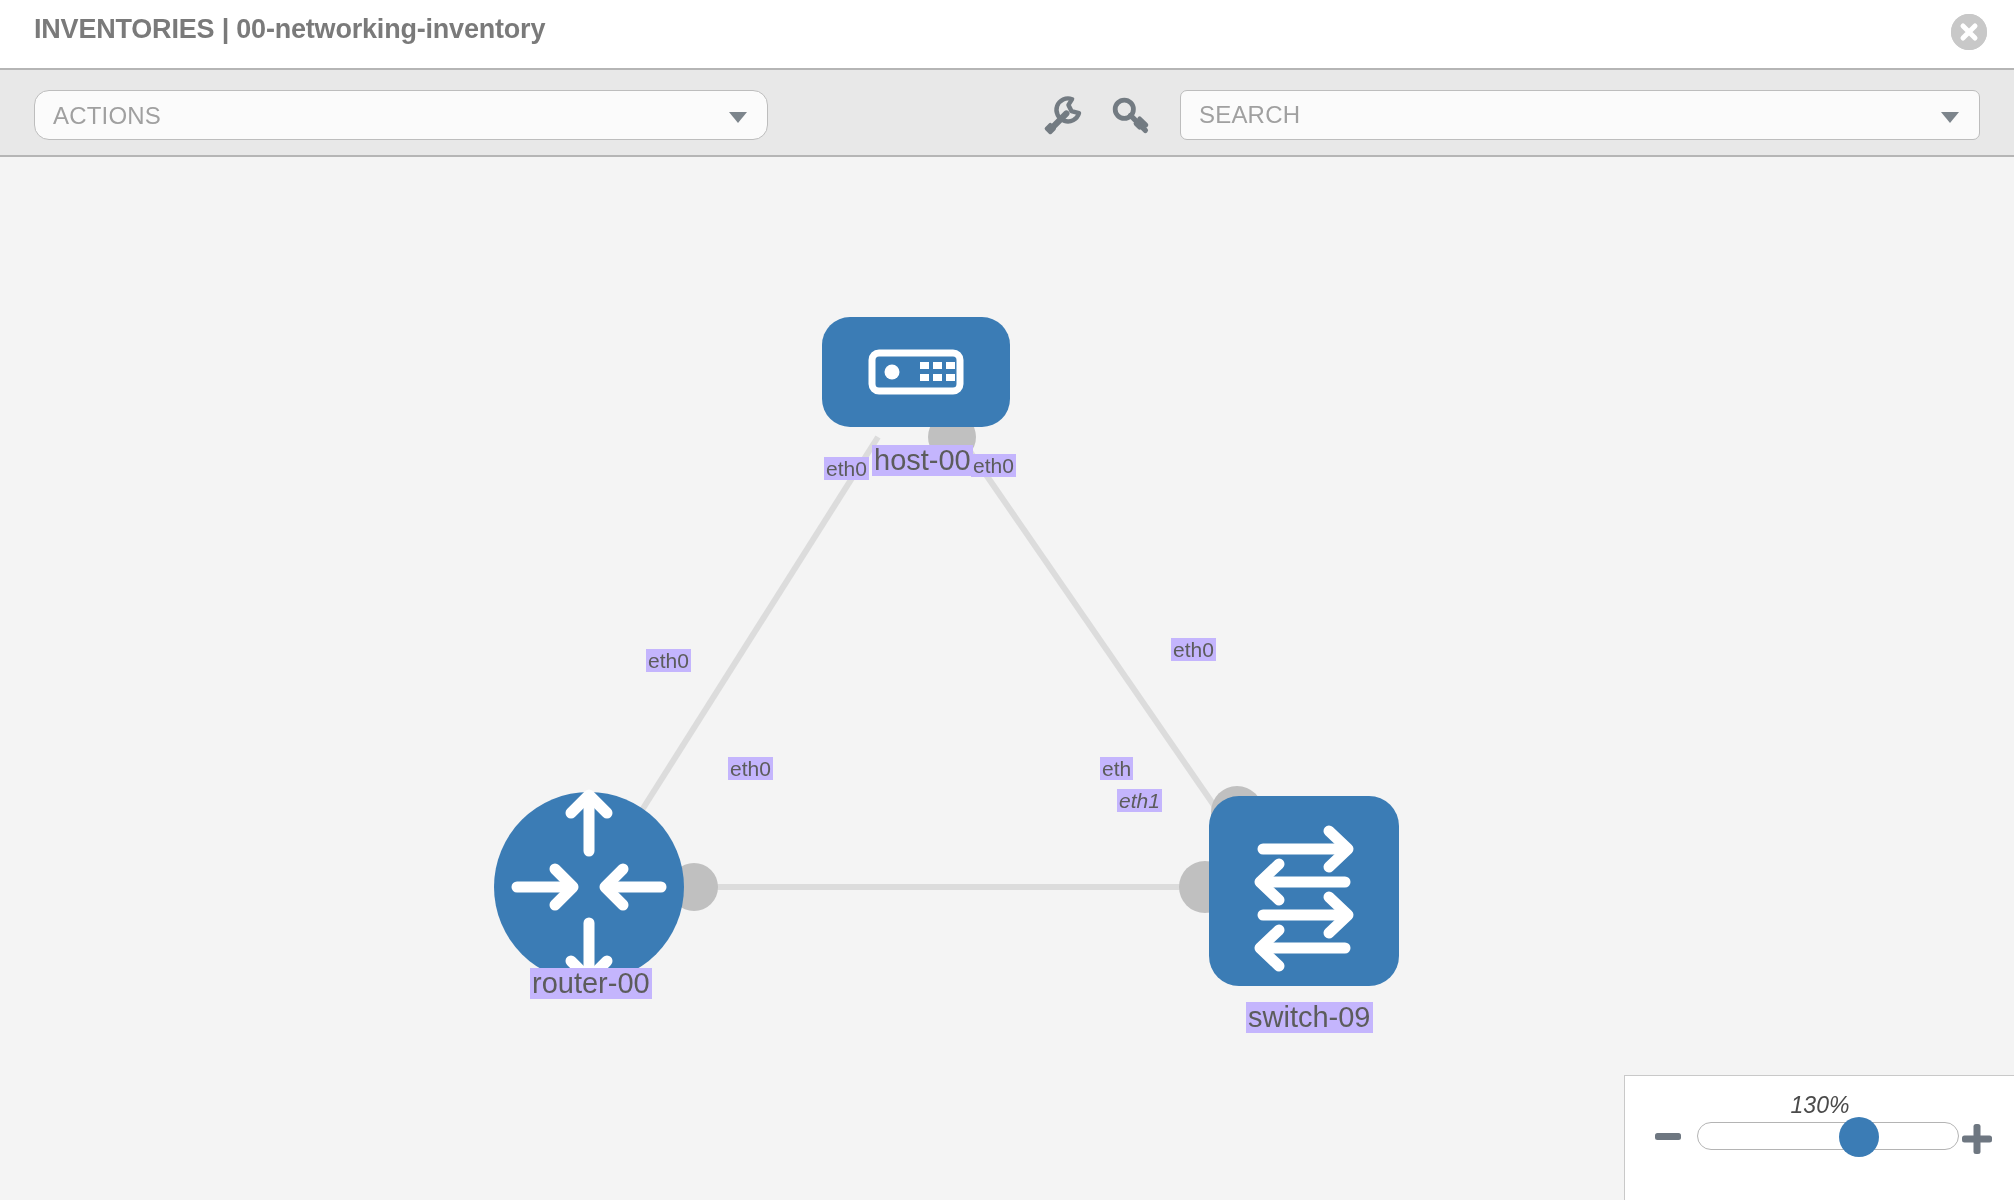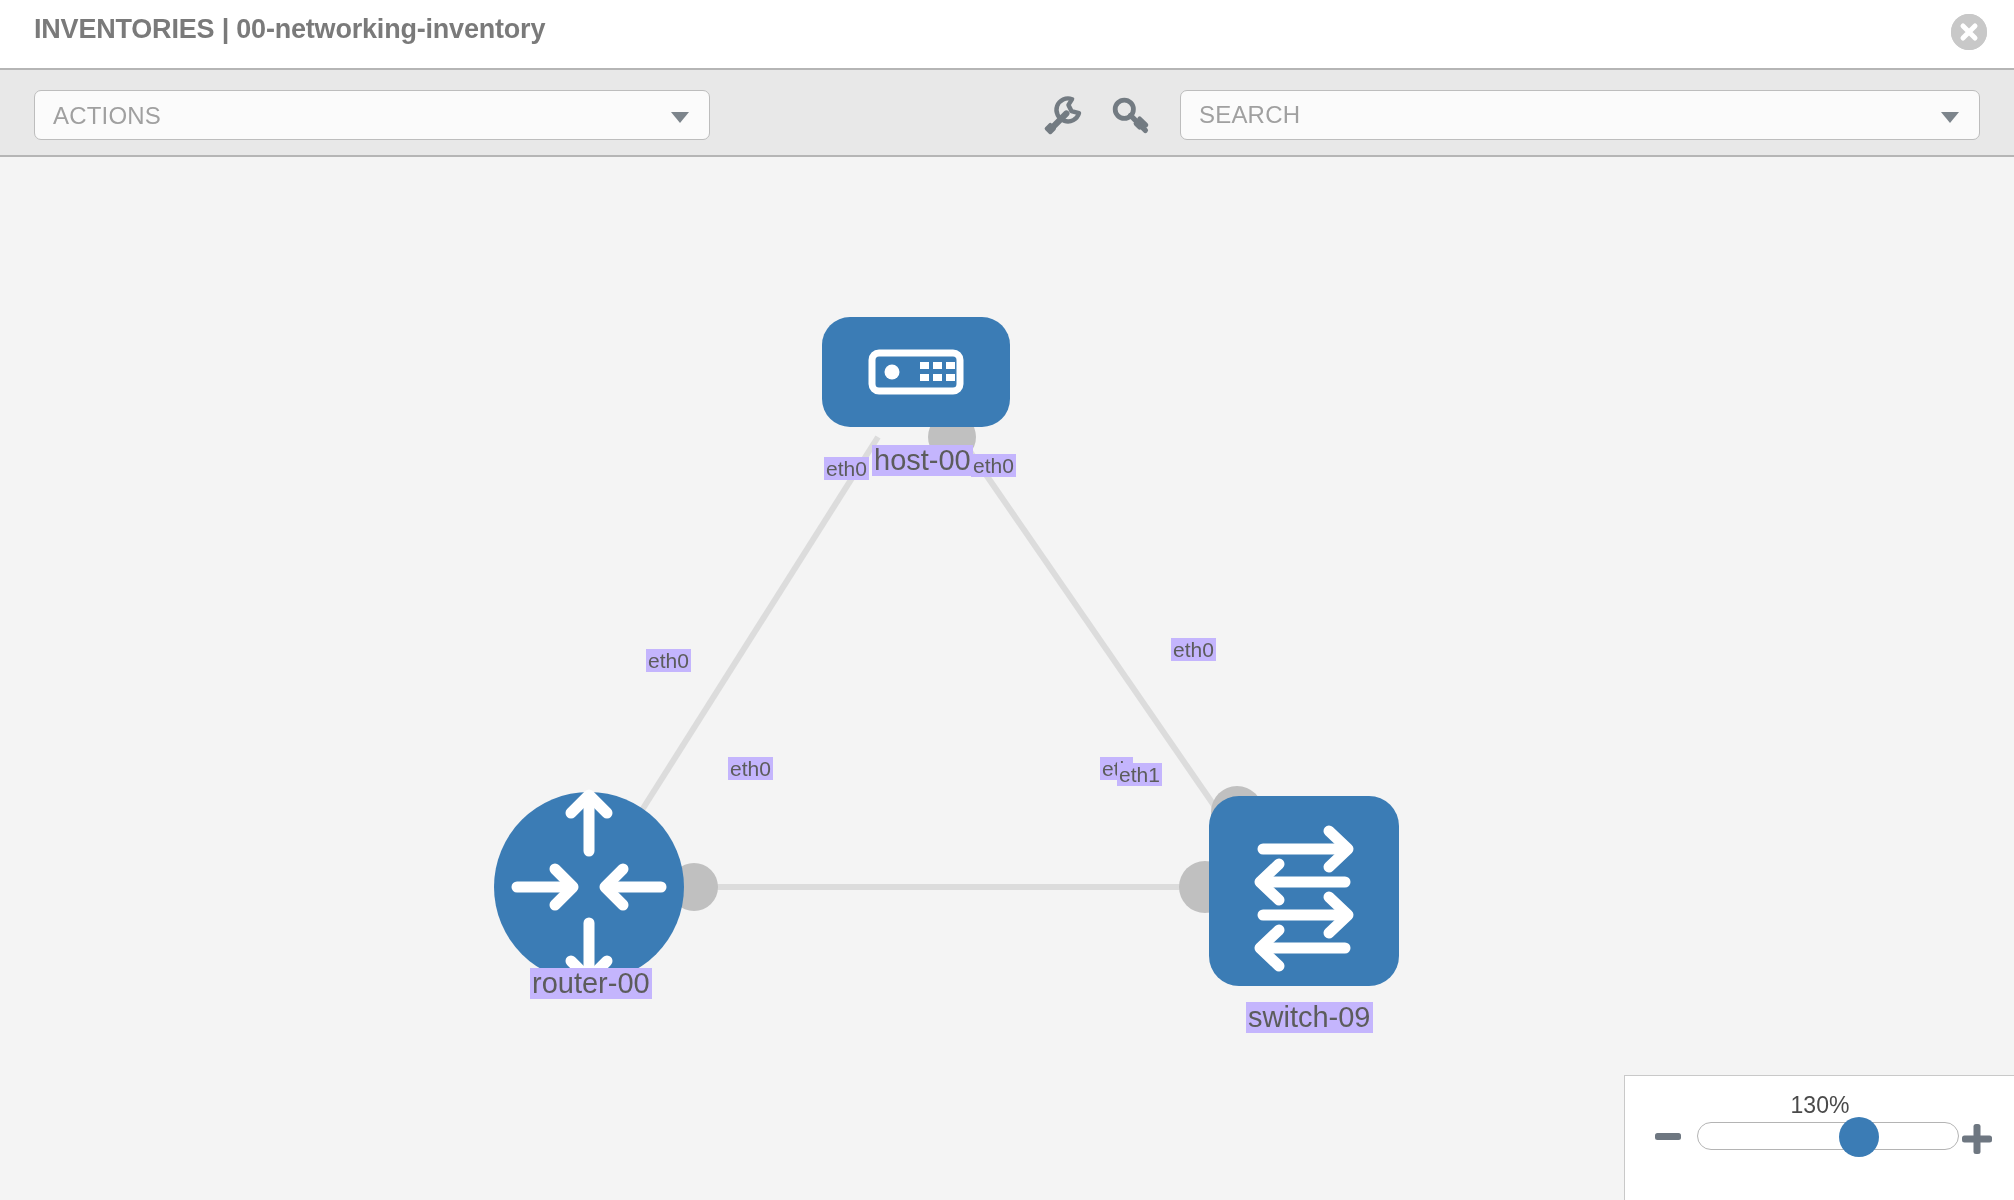--- a/index.html
+++ b/index.html
@@ -37,24 +37,24 @@
   
   .toolbar {
     position: absolute; left: 0; top: 68px;
     width: 2014px; height: 89px;
     background: #e8e8e8;
     border-top: 2px solid #b5b5b5;
     border-bottom: 2px solid #b5b5b5;
   }
   .actions-select {
     position: absolute; left: 34px; top: 20px;
-    width: 676px; height: 50px;
+    width: 734px; height: 50px;
     background: #fbfbfb;
     border: 1px solid #bdbdbd;
-    border-radius: 7px;
+    border-radius: 15px;
     cursor: pointer;
   }
   .actions-select .sel-label {
     position: absolute; left: 18px; top: 11px;
     font-size: 24px; color: #a0a0a0;
     letter-spacing: 0.2px;
   }
   .caret {
     position: absolute; right: 20px; top: 21px;
     width: 0; height: 0;
@@ -112,20 +112,21 @@
   .node-label.big   { font-size: 29px; }
   .node-label.small { font-size: 21px; }
 
   
   .zoom-panel {
     position: absolute; right: 0; bottom: 0;
     width: 390px; height: 125px;
     background: #ffffff;
     border-top: 1px solid #c9c9c9;
     border-left: 1px solid #c9c9c9;
+    font-style: italic;
   }
   .zoom-value {
     position: absolute; left: 0; top: 16px;
     width: 390px; text-align: center;
     font-size: 23px; color: #4a4a4a;
   }
   .zoom-minus, .zoom-plus {
     position: absolute; top: 46px;
     color: #6e7781; cursor: pointer;
   }
@@ -262,21 +263,21 @@
   <div class="node-label big" style="left:872px; top:288px;">host-00</div>
   <div class="node-label big" style="left:530px; top:811px;">router-00</div>
   <div class="node-label big" style="left:1246px; top:845px;">switch-09</div>
 
   <div class="node-label small" style="left:824px; top:300px;">eth0</div>
   <div class="node-label small" style="left:971px; top:297px;">eth0</div>
   <div class="node-label small" style="left:646px; top:492px;">eth0</div>
   <div class="node-label small" style="left:1171px; top:481px;">eth0</div>
   <div class="node-label small" style="left:728px; top:600px;">eth0</div>
   <div class="node-label small" style="left:1100px; top:600px;">eth</div>
-  <div class="node-label small" style="left:1117px; top:606px;">eth1</div>
+  <div class="node-label small" style="left:1117px; top:632px;font-style:italic;">eth1</div>
 
   <div class="zoom-panel">
     <div class="zoom-value">130%</div>
 
     <div class="zoom-minus">
       <svg viewBox="0 0 30 30">
         <rect x="2" y="11" width="26" height="7" rx="2.5" fill="#6e7781"></rect>
       </svg>
     </div>
 

